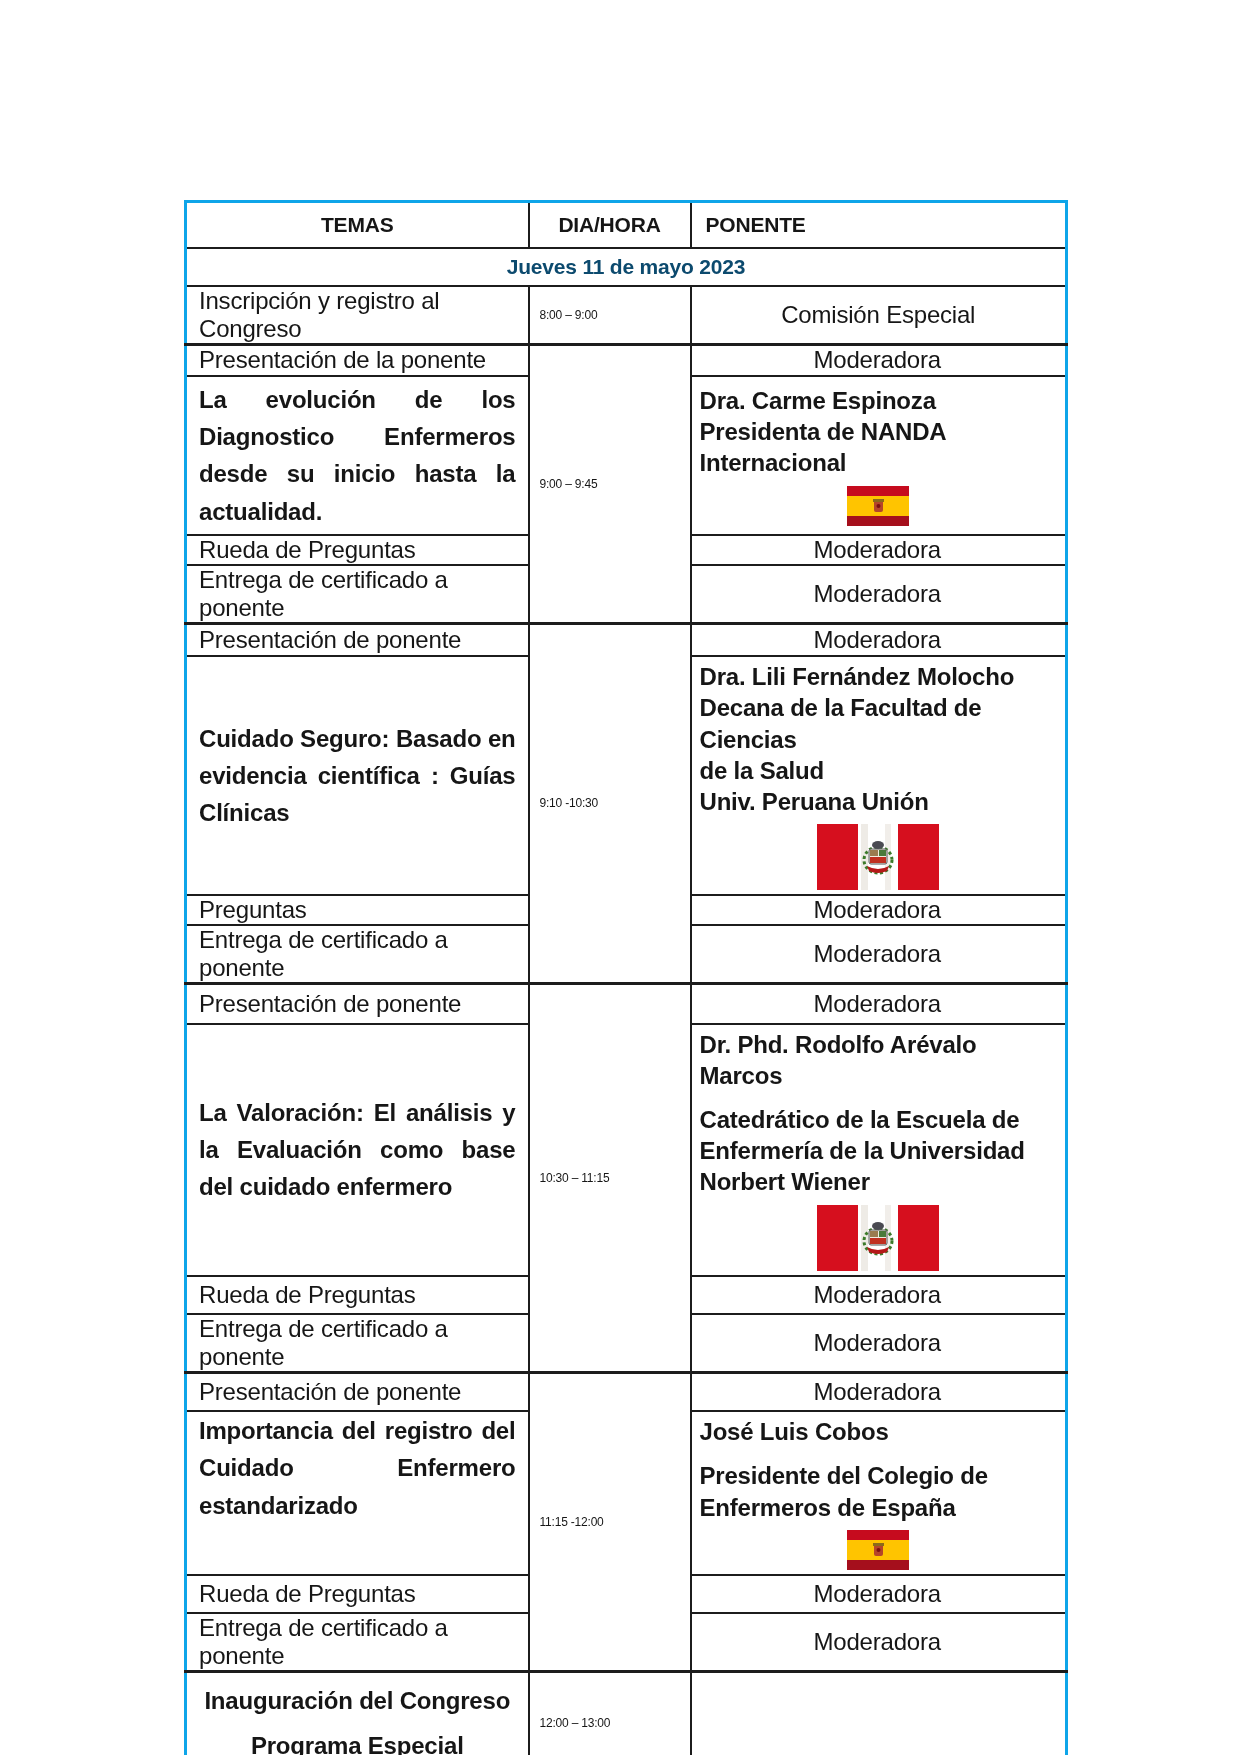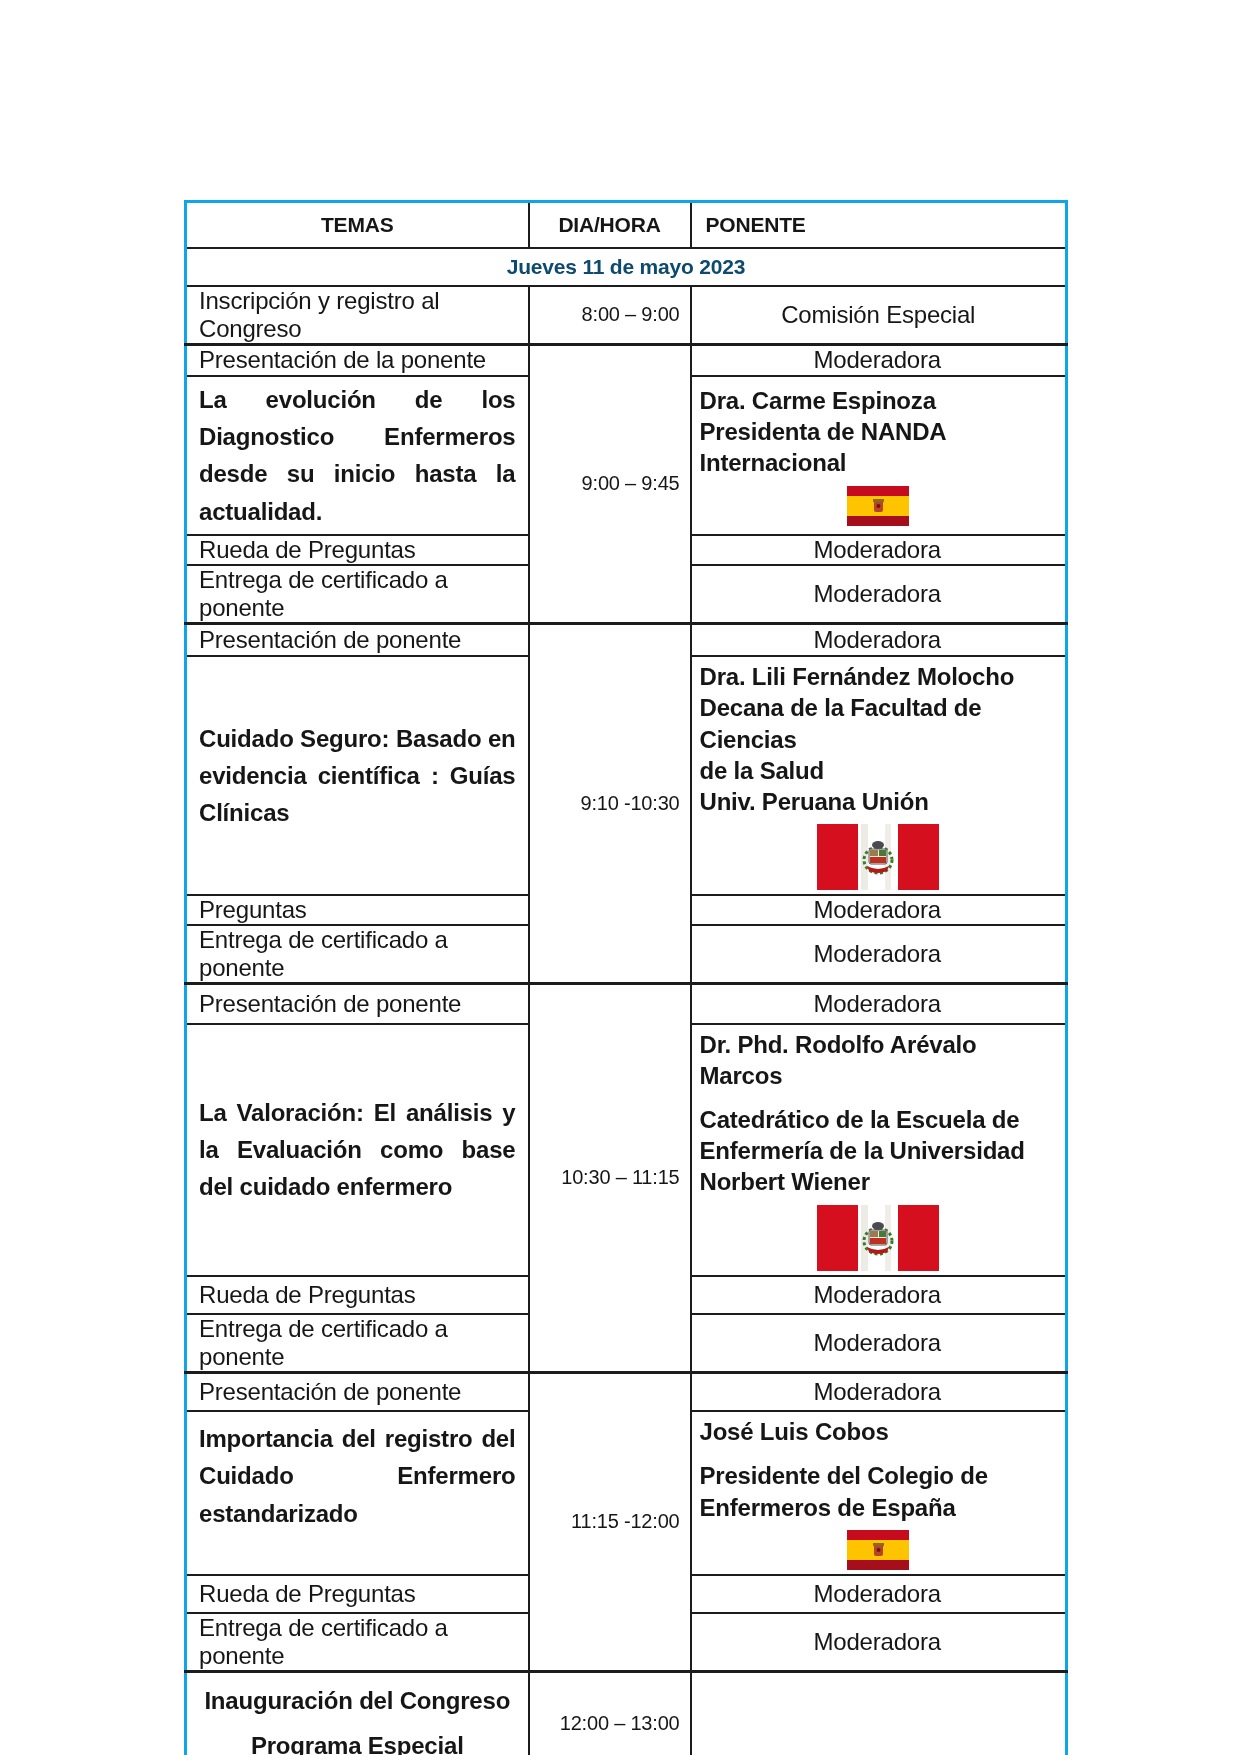--- a/index.html
+++ b/index.html
@@ -39,31 +39,31 @@
   th{font-weight:bold;font-size:21px;}
   .th-temas{text-align:center;}
   .th-dia{text-align:center;}
   .th-pon{text-align:left;padding-left:14px;}
 
   .date-banner{
     text-align:center;font-weight:bold;font-size:21px;color:#0c4a6e;
   }
   .c-left{text-align:left;padding-left:12px;vertical-align:middle;}
   .c-center{text-align:center;vertical-align:middle;}
-  .time-cell{text-align:right;vertical-align:middle;font-size:20px;}
+  .time-cell{text-align:left;vertical-align:middle;font-size:12px;}
   .mod-cell{text-align:center;vertical-align:middle;padding-left:8px;}
 
   .topic-cell{
     font-weight:bold;
     text-align:justify;
     vertical-align:middle;
     padding:4px 12px;
     line-height:1.55;
   }
-  .topic-cell.v-top{vertical-align:top;padding-top:8px;margin-top:8px;}
+  .topic-cell.v-top{vertical-align:top;padding-top:0;margin-top:8px;}
 
   .speaker-cell{
     font-weight:bold;
     text-align:left;
     vertical-align:middle;
     padding:4px 8px;
     line-height:1.3;
   }
   .sp-role{white-space:pre-line;}
   .sp-role.role-gap{margin-top:13px;}

